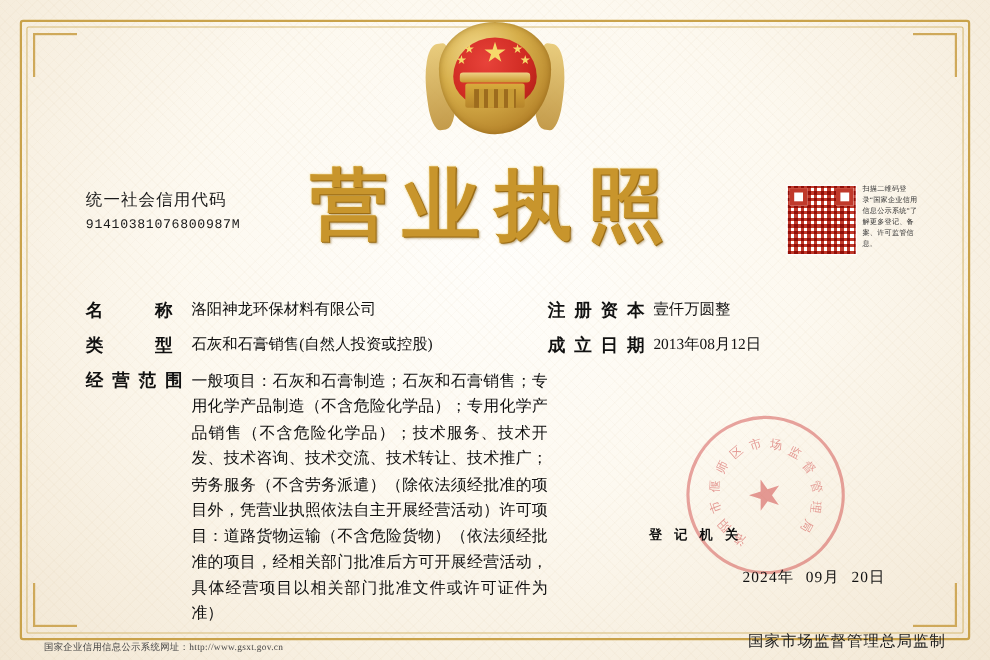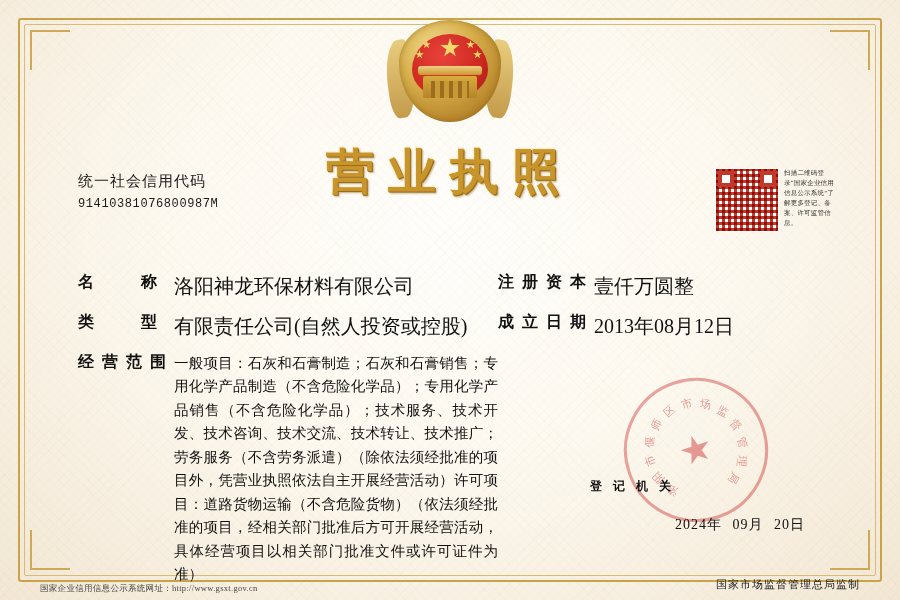--- a/index.html
+++ b/index.html
@@ -125,21 +125,21 @@
   }
   .emblem .wheat-l { left: 2px; transform: rotate(-8deg); }
   .emblem .wheat-r { right: 2px; transform: rotate(8deg) scaleX(-1); }
 
   
   .title {
     position: absolute;
     left: 50%;
     top: 140px;
     transform: translateX(-50%);
-    font-size: 48px;
+    font-size: 70px;
     letter-spacing: 14px;
     font-weight: bold;
     color: #c8952c;
     text-shadow:
       1px 1px 0 #9a6c16,
       2px 2px 2px rgba(120,80,10,0.45),
       0 0 2px #e6c055;
     background: linear-gradient(#f0cf72 0%, #cf9c33 45%, #a97418 100%);
     -webkit-background-clip: text;
     background-clip: text;
@@ -224,21 +224,21 @@
     flex: 0 0 96px;
     font-size: 16px;
     color: #111;
     letter-spacing: 5px;
     font-weight: 600;
     white-space: nowrap;
   }
   .label.sp4 { letter-spacing: 2px; }
   .value {
     flex: 1;
-    font-size: 20px;
+    font-size: 14px;
     color: #111;
     line-height: 1.45;
   }
   .value.small { font-size: 14px; }
   .scope-value {
     font-size: 14.5px;
     line-height: 1.62;
     color: #111;
     text-align: justify;
   }
@@ -306,21 +306,21 @@
     left: 40px;
     bottom: 5px;
     font-size: 8.5px;
     color: #444;
     letter-spacing: 0.3px;
   }
   .footer-right {
     position: absolute;
     right: 40px;
     bottom: 8px;
-    font-size: 11px;
+    font-size: 14px;
     color: #222;
     letter-spacing: 1px;
   }
 </style>
 </head>
 <body>
 
 <div id="license">
 
   <div class="border-outer"></div>
@@ -356,21 +356,21 @@
     <div class="qr-note">扫描二维码登录“国家企业信用信息公示系统”了解更多登记、备案、许可监管信息。</div>
   </div>
 
   <div class="fields-left">
     <div class="row">
       <div class="label">名　　称</div>
       <div class="value">洛阳神龙环保材料有限公司</div>
     </div>
     <div class="row">
       <div class="label">类　　型</div>
-      <div class="value">有限责任公司(自然人投资或控股)</div>
+      <div class="value">石灰和石膏销售(自然人投资或控股)</div>
     </div>
     <div class="row">
       <div class="label sp4">经 营 范 围</div>
       <div class="scope-value">一般项目：石灰和石膏制造；石灰和石膏销售；专用化学产品制造（不含危险化学品）；专用化学产品销售（不含危险化学品）；技术服务、技术开发、技术咨询、技术交流、技术转让、技术推广；劳务服务（不含劳务派遣）（除依法须经批准的项目外，凭营业执照依法自主开展经营活动）许可项目：道路货物运输（不含危险货物）（依法须经批准的项目，经相关部门批准后方可开展经营活动，具体经营项目以相关部门批准文件或许可证件为准）</div>
     </div>
   </div>
 
   <div class="fields-right">
     <div class="row">
       <div class="label sp4">注 册 资 本</div>

